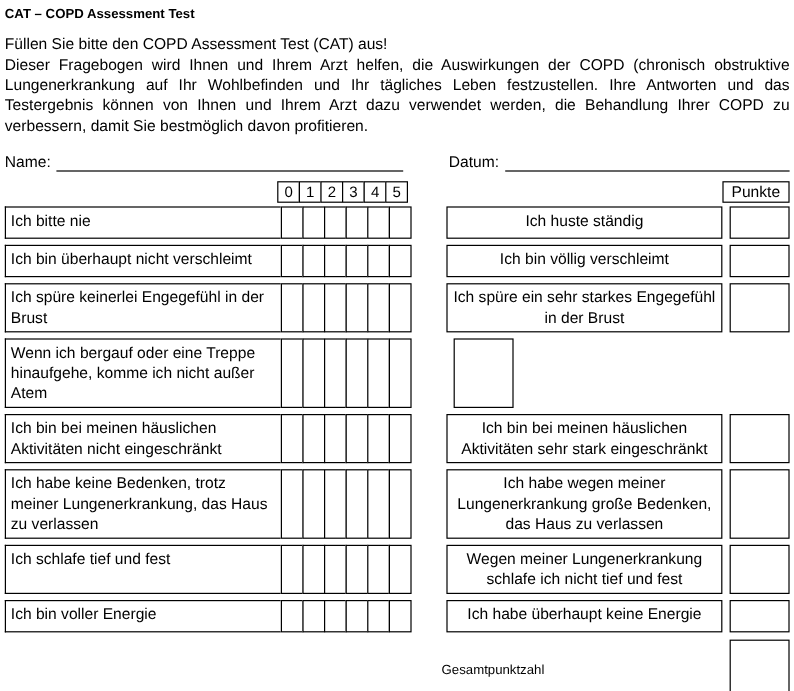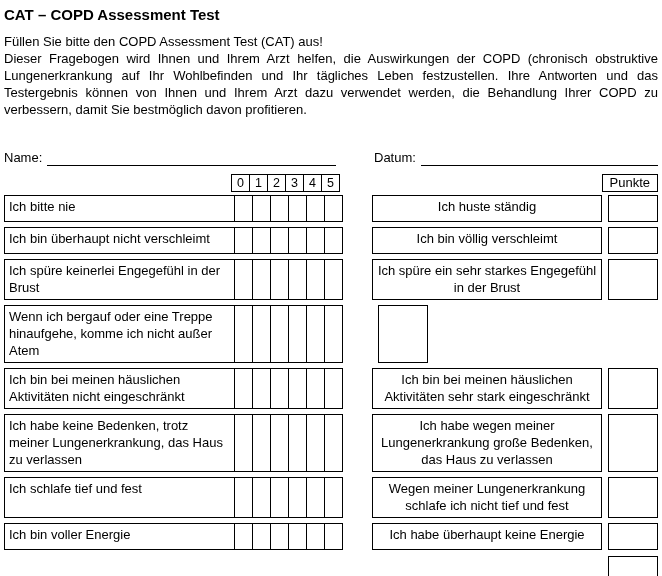--- a/index.html
+++ b/index.html
@@ -6,25 +6,25 @@
   html, body { margin: 0; padding: 0; }
   body {
     width: 662px; height: 576px;
     background: #ffffff; color: #000000;
     font-family: "Liberation Sans", sans-serif;
     font-size: 13px;
     overflow: hidden;
   }
   .page { padding: 6px 4px 0 4px; width: 662px; height: 576px; }
 
-  .title { font-weight: bold; font-size: 15px; margin: 0 0 10px 0; }
+  .title { font-weight: bold; font-size: 11px; margin: 0 0 10px 0; }
 
   .intro p { margin: 0; line-height: 17px; text-align: justify; }
 
-  .fields-row { display: flex; margin-top: 32px; margin-bottom: 8px; }
+  .fields-row { display: flex; margin-top: 14px; margin-bottom: 8px; }
   .field { display: flex; align-items: flex-end; }
   .field-name { width: 332px; }
   .field-date { flex: 1; margin-left: 38px; }
   .field-label { padding-bottom: 1px; white-space: nowrap; }
   .blank-line { flex: 1; border-bottom: 1px solid #000; height: 16px; margin-left: 5px; }
 
   .header-row { display: flex; margin-bottom: 3px; }
   .h-left-spacer { width: 230px; }
   .score-cells { display: flex; }
   .score-cell {

